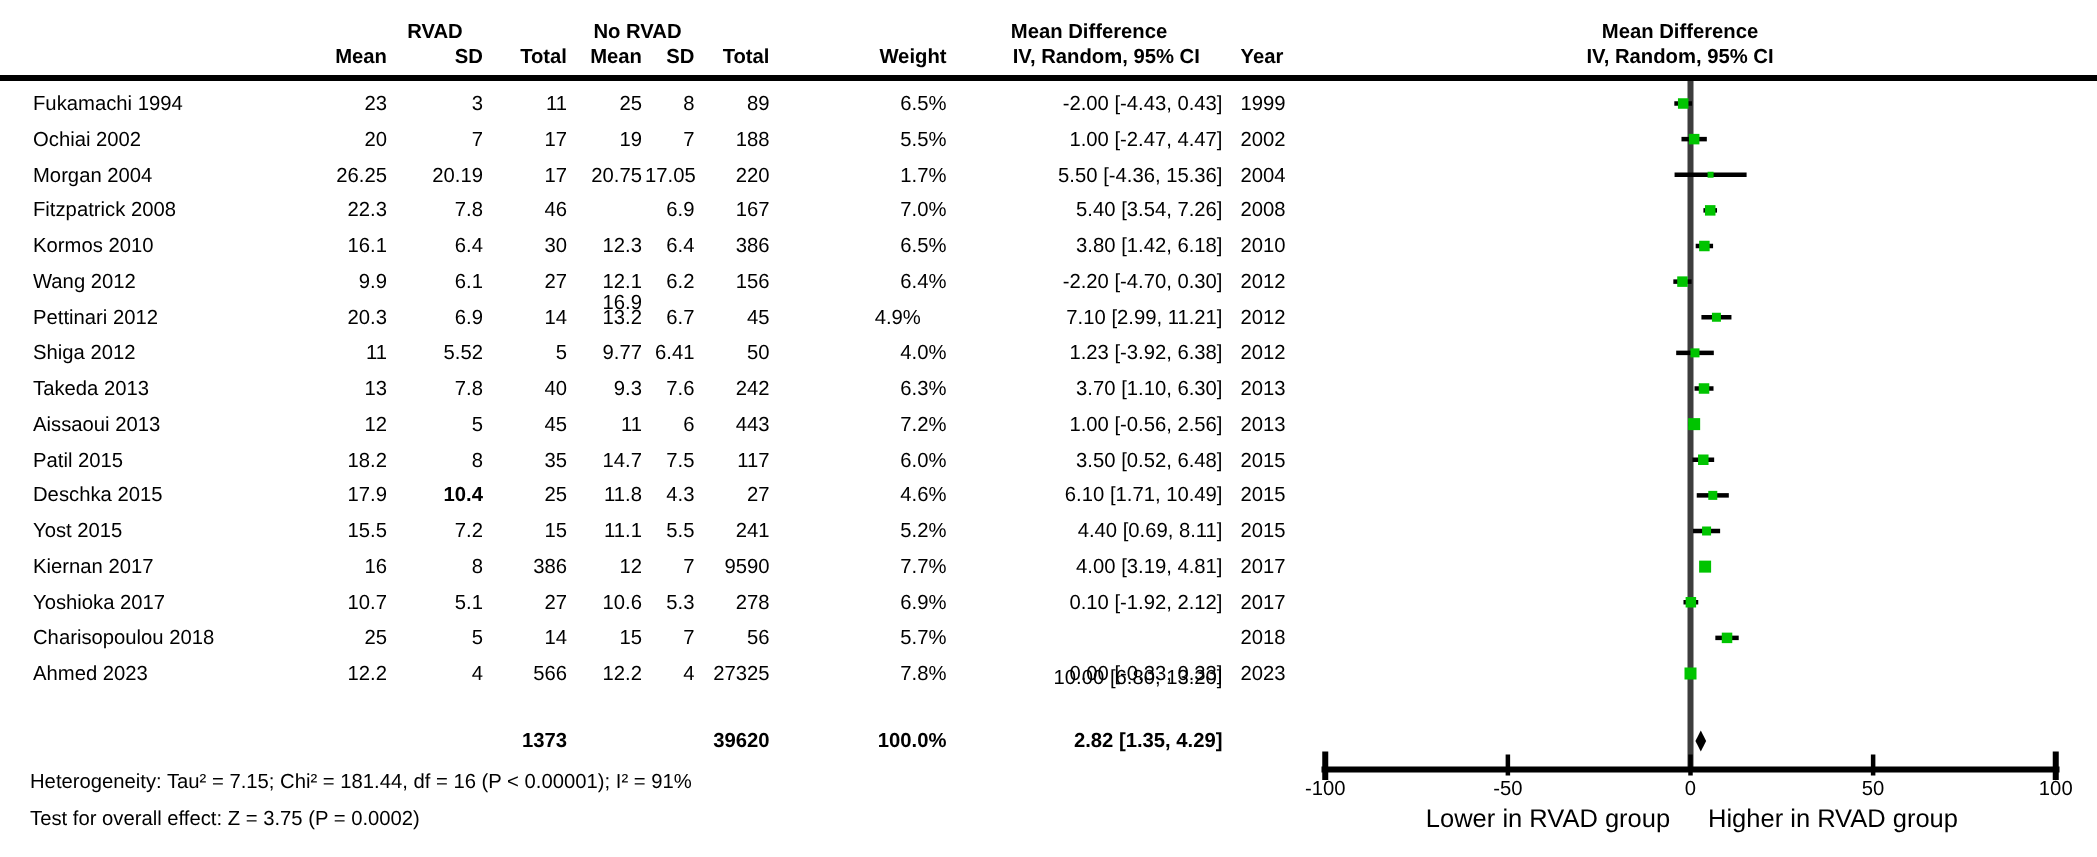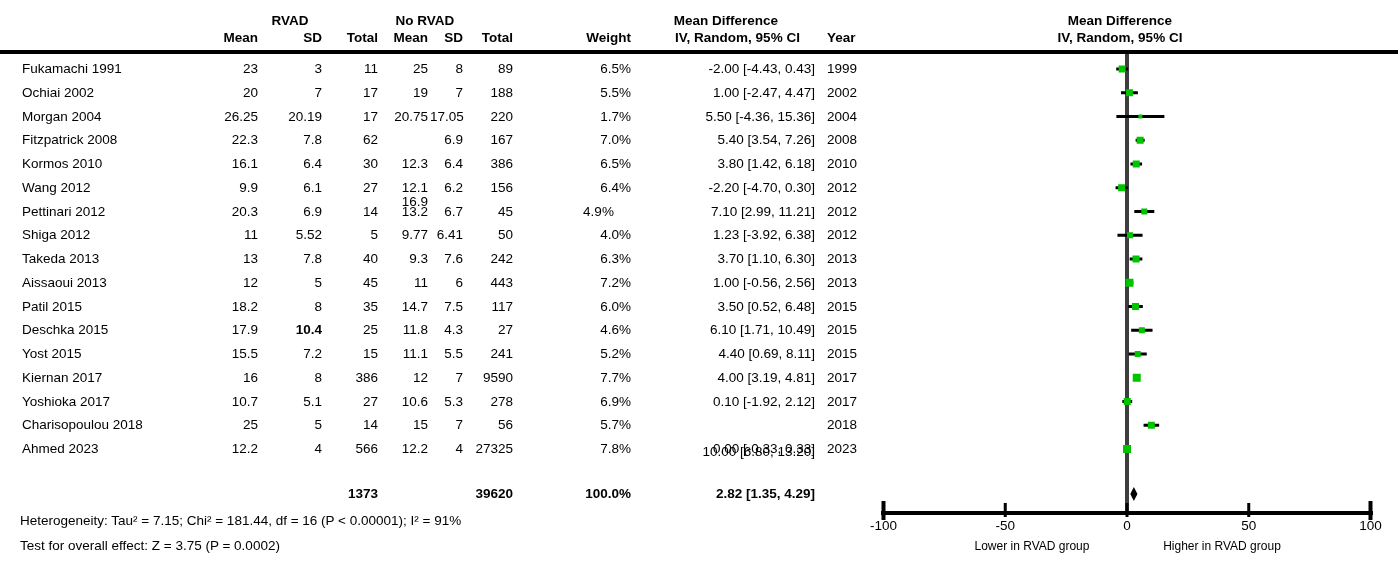--- a/index.html
+++ b/index.html
@@ -22,21 +22,21 @@
   .c-y{left:827px;width:42px;}
   
   .h-rvad{left:230px;width:120px;}
   .h-norvad{left:365px;width:120px;}
   .h-mdtitle{left:626px;width:200px;}
   .h-mdsub{left:640px;width:195px;}
   .h-plottitle{left:970px;width:300px;}
   .rule{position:absolute;left:0;top:50px;width:1398px;height:4px;background:#000;}
   .plot-svg{position:absolute;left:0;top:0;pointer-events:none;}
   .tick-label{position:absolute;width:50px;top:518px;text-align:center;font-size:13.5px;line-height:16px;}
-  .axis-group-label{position:absolute;top:537px;width:220px;text-align:center;font-size:12px;line-height:18px;}
+  .axis-group-label{position:absolute;top:537px;width:220px;text-align:center;font-size:17px;line-height:18px;}
   .foot{position:absolute;left:20px;font-size:13.5px;line-height:20px;white-space:nowrap;}
 </style>
 </head>
 <body>
 
 <div class="fig">
 
   <div class="cell hdr ctr h-rvad" style="top:9px">RVAD</div>
   <div class="cell hdr ctr h-norvad" style="top:9px">No RVAD</div>
   <div class="cell hdr ctr h-mdtitle" style="top:9px">Mean Difference</div>
@@ -49,21 +49,21 @@
   <div class="cell hdr c-s2" style="top:26px">SD</div>
   <div class="cell hdr c-t2" style="top:26px">Total</div>
   <div class="cell hdr c-w" style="top:26px">Weight</div>
   <div class="cell hdr ctr h-mdsub" style="top:26px">IV, Random, 95% CI</div>
   <div class="cell hdr c-y" style="top:26px">Year</div>
   <div class="cell hdr ctr h-plottitle" style="top:26px">IV, Random, 95% CI</div>
 
   <div class="rule"></div>
 
   <div id="study-rows">
-      <div class="cell c-study" style="top: 57px;">Fukamachi 1991</div>
+      <div class="cell c-study" style="top: 57px;">Fukamachi 1994</div>
       <div class="cell c-m1" style="top: 57px;">23</div>
       <div class="cell c-s1" style="top: 57px;">3</div>
       <div class="cell c-t1" style="top: 57px;">11</div>
       <div class="cell c-m2" style="top: 57px;">25</div>
       <div class="cell c-s2" style="top: 57px;">8</div>
       <div class="cell c-t2" style="top: 57px;">89</div>
       <div class="cell c-w" style="top: 57px;">6.5%</div>
       <div class="cell c-md" style="top: 57px;">-2.00 [-4.43, 0.43]</div>
       <div class="cell c-y" style="top: 57px;">1999</div>
       <div class="cell c-study" style="top: 80.75px;">Ochiai 2002</div>
@@ -82,21 +82,21 @@
       <div class="cell c-t1" style="top: 104.5px;">17</div>
       <div class="cell c-m2" style="top: 104.5px;">20.75</div>
       <div class="cell c-s2" style="top: 104.5px;">17.05</div>
       <div class="cell c-t2" style="top: 104.5px; text-align: right;">220</div>
       <div class="cell c-w" style="top: 104.5px;">1.7%</div>
       <div class="cell c-md" style="top: 104.5px;">5.50 [-4.36, 15.36]</div>
       <div class="cell c-y" style="top: 104.5px;">2004</div>
       <div class="cell c-study" style="top: 128.25px;">Fitzpatrick 2008</div>
       <div class="cell c-m1" style="top: 128.25px;">22.3</div>
       <div class="cell c-s1" style="top: 128.25px;">7.8</div>
-      <div class="cell c-t1" style="top: 128.25px;">62</div>
+      <div class="cell c-t1" style="top: 128.25px;">46</div>
       <div class="cell c-m2" style="top: 142px; margin-top: 48px;">16.9</div>
       <div class="cell c-s2" style="top: 128.25px;">6.9</div>
       <div class="cell c-t2" style="top: 128.25px;">167</div>
       <div class="cell c-w" style="top: 128.25px;">7.0%</div>
       <div class="cell c-md" style="top: 128.25px;">5.40 [3.54, 7.26]</div>
       <div class="cell c-y" style="top: 128.25px;">2008</div>
       <div class="cell c-study" style="top: 152px;">Kormos 2010</div>
       <div class="cell c-m1" style="top: 152px;">16.1</div>
       <div class="cell c-s1" style="top: 152px;">6.4</div>
       <div class="cell c-t1" style="top: 152px;">30</div>

